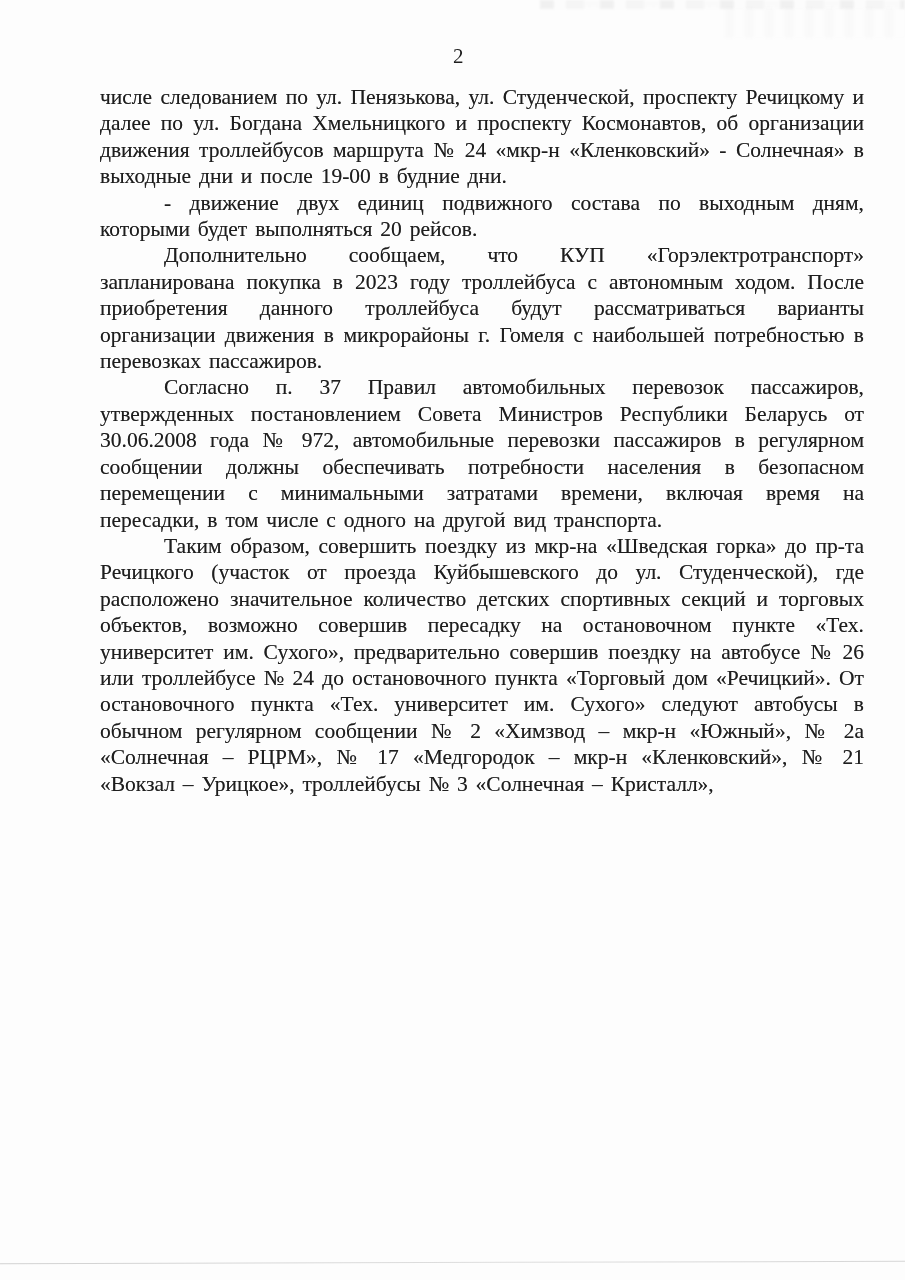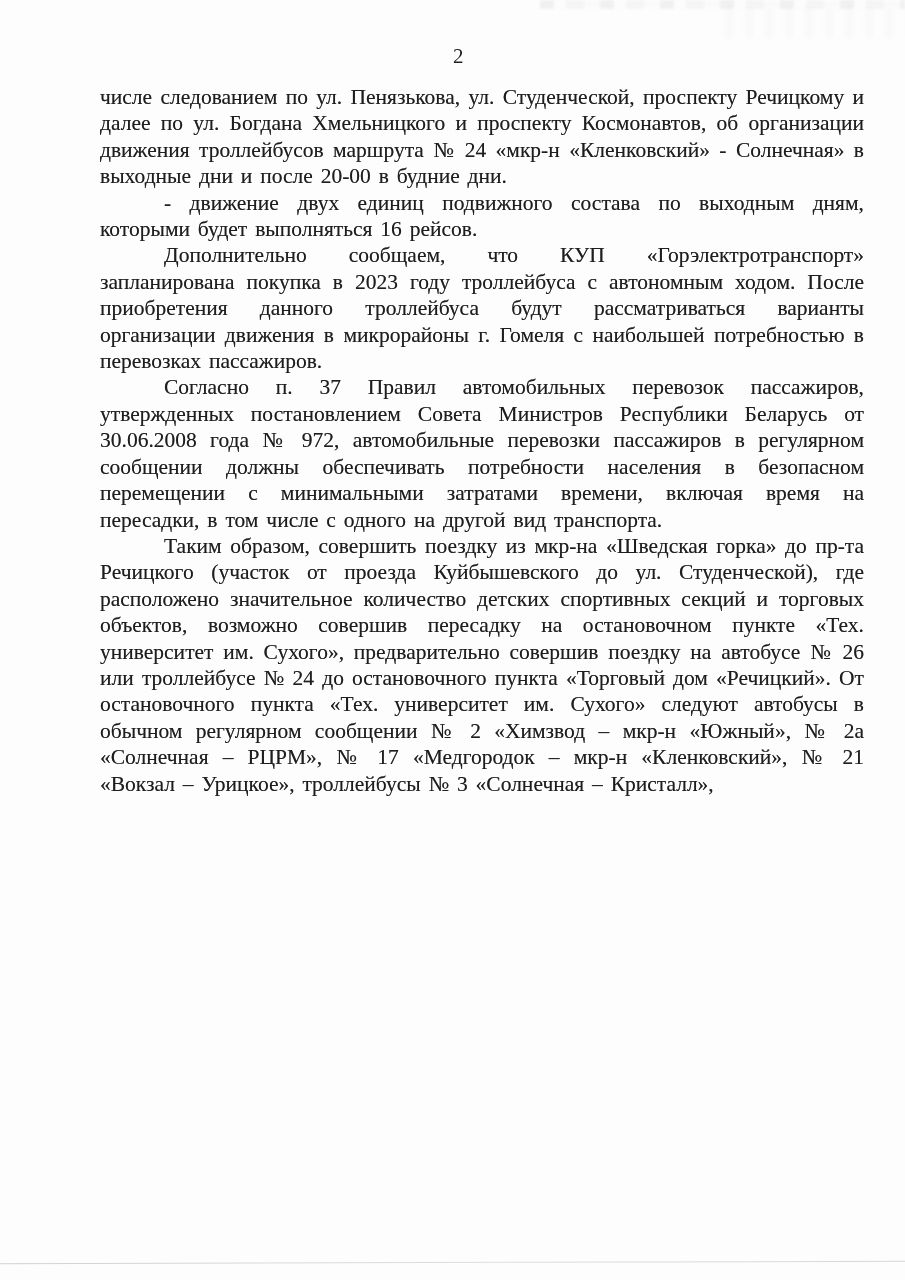--- a/index.html
+++ b/index.html
@@ -92,22 +92,22 @@
 <body>
 
 <div class="page">
 
   <div class="scan-noise-top"></div>
   <div class="scan-noise-top-right"></div>
 
   <div class="page-number">2</div>
 
   <div class="text-block">
-    <p class="no-indent">числе следованием по ул. Пенязькова, ул. Студенческой, проспекту Речицкому и далее по ул. Богдана Хмельницкого и проспекту Космонавтов, об организации движения троллейбусов маршрута № 24 «мкр-н «Кленковский» - Солнечная» в выходные дни и после 20-00 в будние дни.</p>
-    <p>- движение двух единиц подвижного состава по выходным дням, которыми будет выполняться 16 рейсов.</p>
+    <p class="no-indent">числе следованием по ул. Пенязькова, ул. Студенческой, проспекту Речицкому и далее по ул. Богдана Хмельницкого и проспекту Космонавтов, об организации движения троллейбусов маршрута № 24 «мкр-н «Кленковский» - Солнечная» в выходные дни и после 19-00 в будние дни.</p>
+    <p>- движение двух единиц подвижного состава по выходным дням, которыми будет выполняться 20 рейсов.</p>
     <p>Дополнительно сообщаем, что КУП «Горэлектротранспорт» запланирована покупка в 2023 году троллейбуса с автономным ходом. После приобретения данного троллейбуса будут рассматриваться варианты организации движения в микрорайоны г. Гомеля с наибольшей потребностью в перевозках пассажиров.</p>
     <p>Согласно п. 37 Правил автомобильных перевозок пассажиров, утвержденных постановлением Совета Министров Республики Беларусь от 30.06.2008 года № 972, автомобильные перевозки пассажиров в регулярном сообщении должны обеспечивать потребности населения в безопасном перемещении с минимальными затратами времени, включая время на пересадки, в том числе с одного на другой вид транспорта.</p>
     <p>Таким образом, совершить поездку из мкр-на «Шведская горка» до пр-та Речицкого (участок от проезда Куйбышевского до ул. Студенческой), где расположено значительное количество детских спортивных секций и торговых объектов, возможно совершив пересадку на остановочном пункте «Тех. университет им. Сухого», предварительно совершив поездку на автобусе № 26 или троллейбусе № 24 до остановочного пункта «Торговый дом «Речицкий». От остановочного пункта «Тех. университет им. Сухого» следуют автобусы в обычном регулярном сообщении № 2 «Химзвод – мкр-н «Южный», № 2а «Солнечная – РЦРМ», № 17 «Медгородок – мкр-н «Кленковский», № 21 «Вокзал – Урицкое», троллейбусы № 3 «Солнечная – Кристалл»,</p>
   </div>
 
   <div class="scan-line-bottom"></div>
 
 </div>
 
 </body></html>

